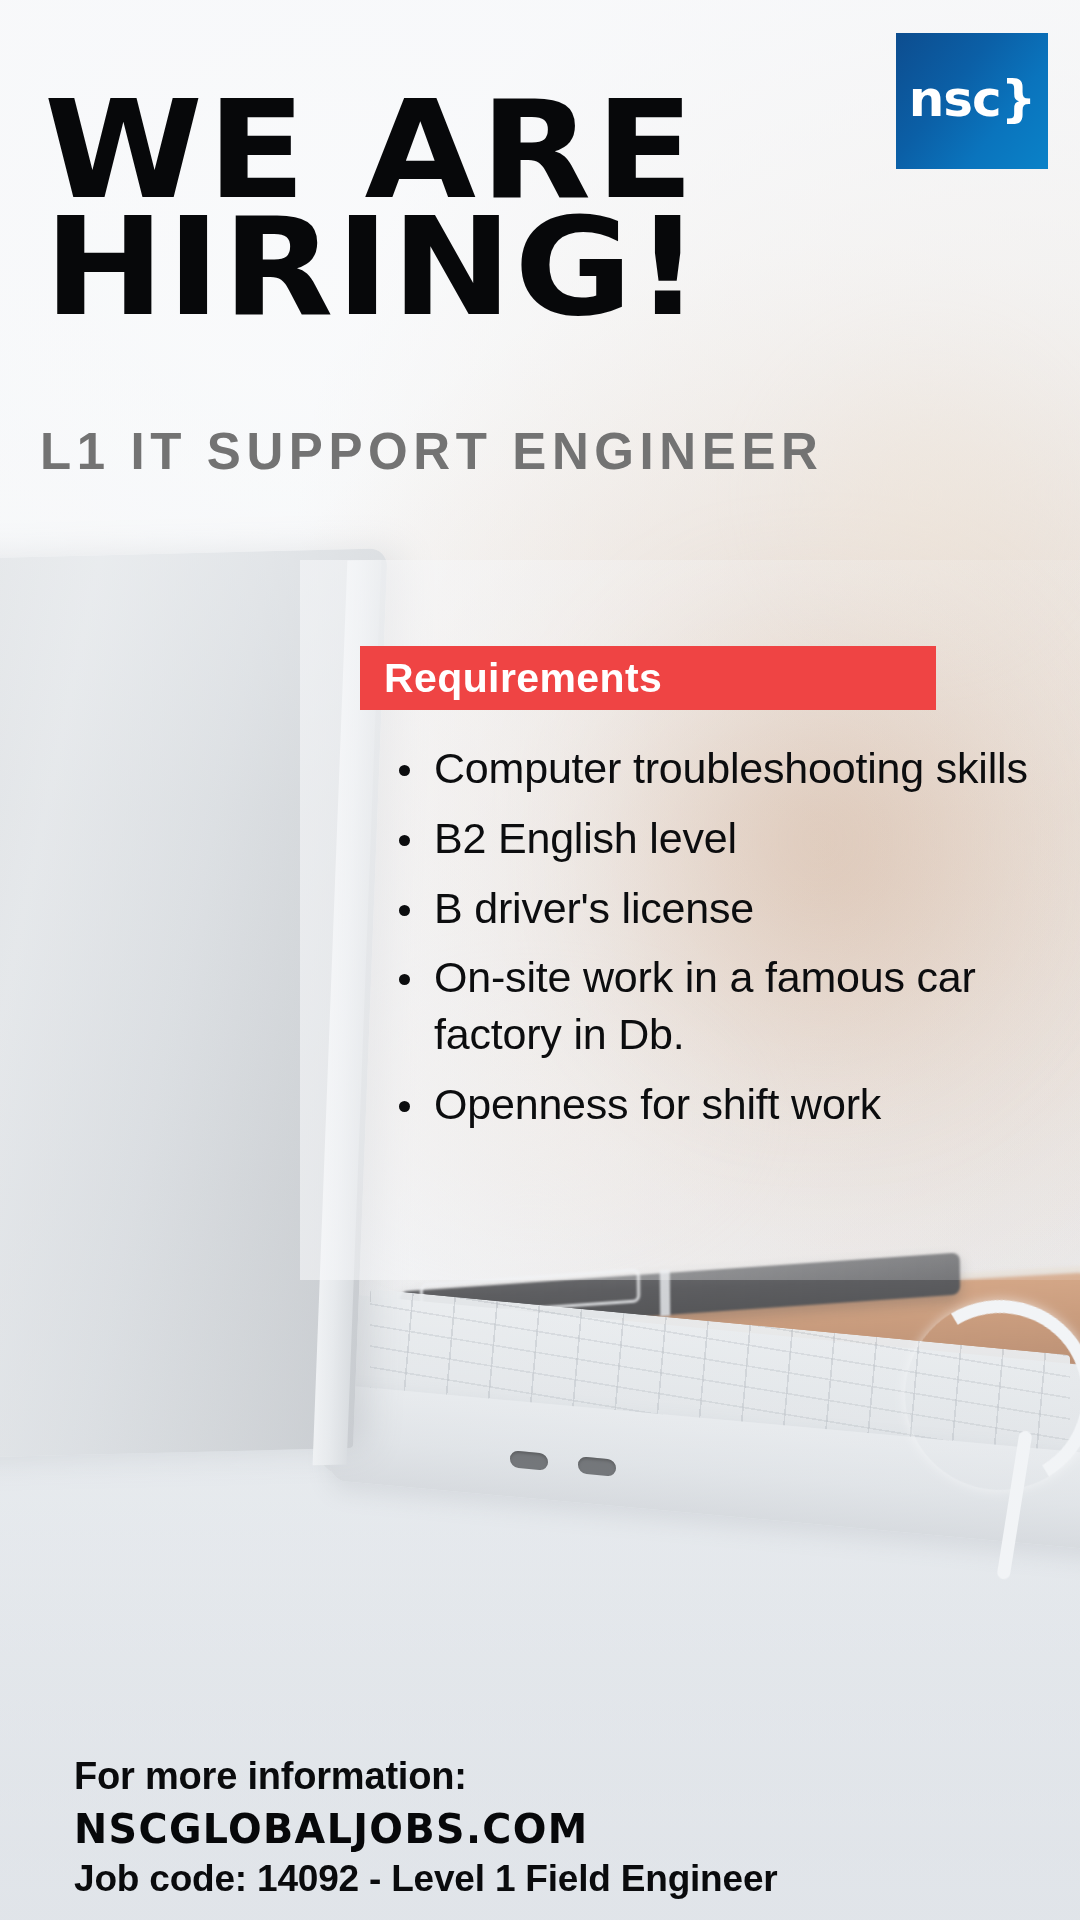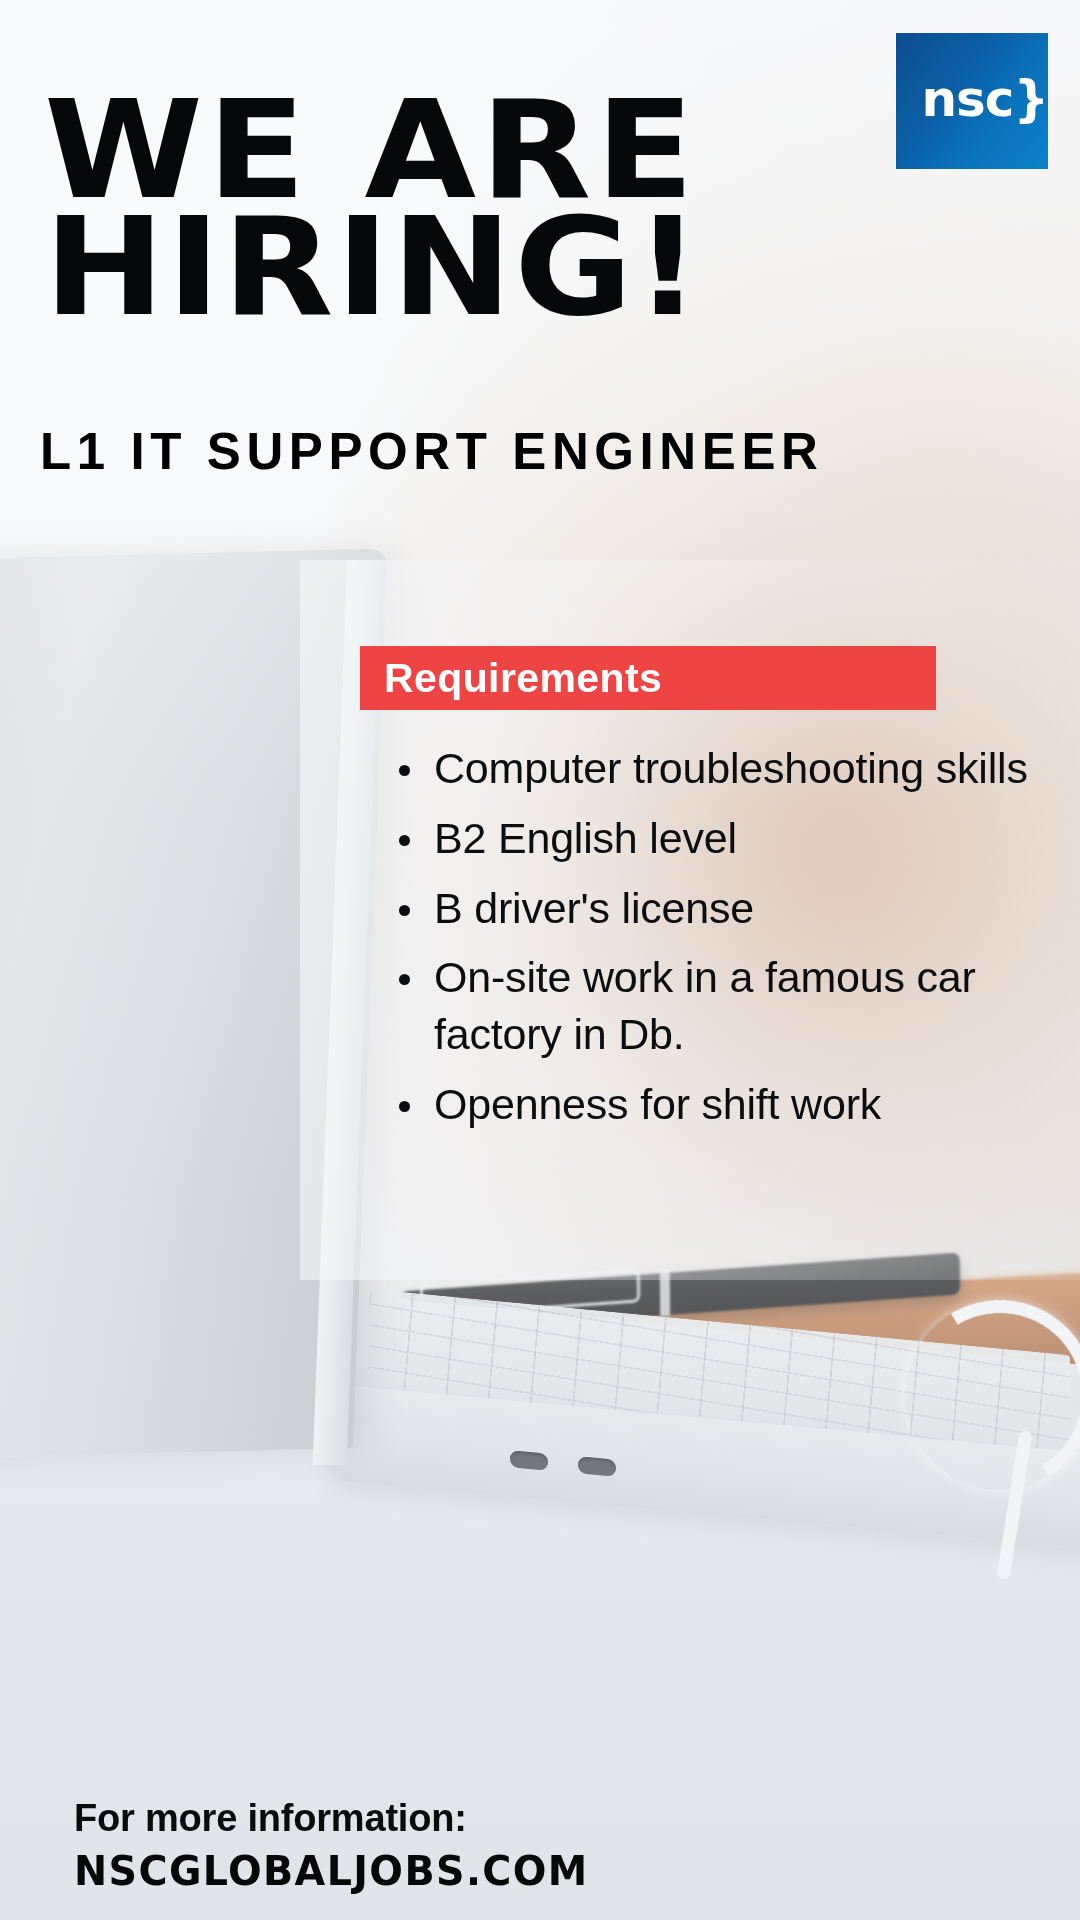--- a/index.html
+++ b/index.html
@@ -192,21 +192,21 @@
 
   
   .content { position:absolute; inset:0; }
 
   
   .logo {
     position:absolute;
     left:896px; top:33px;
     width:152px; height:136px;
     background:linear-gradient(128deg,#0d4d8f 0%,#0b5fa6 38%,#0a74bd 68%,#0a82c8 100%);
-    display:flex; align-items:center; justify-content:flex-end;
+    display:flex; align-items:center; justify-content:center;
   }
   .logo-text {
     color:#fff;
     font-family:"DejaVu Sans", sans-serif;
     font-size:50px;
     font-weight:700;
     letter-spacing:-1px;
     line-height:1;
     transform:translateY(-2px);
   }
@@ -230,21 +230,21 @@
 
   
   .job-title {
     position:absolute;
     left:40px; top:422px;
     width:1030px;
     font-family:"Liberation Sans", sans-serif;
     font-weight:700;
     font-size:51px;
     letter-spacing:5.6px;
-    color:#000000;
+    color:#737373;
     text-transform:uppercase;
     white-space:nowrap;
   }
 
   
   .req-bar {
     position:absolute;
     left:360px; top:646px;
     width:576px; height:64px;
     background:#ef4444;
@@ -370,16 +370,17 @@
       <li>Computer troubleshooting skills</li>
       <li>B2 English level</li>
       <li>B driver's license</li>
       <li>On-site work in a famous car factory in Db.</li>
       <li>Openness for shift work</li>
     </ul>
 
     <div class="footer">
       <div class="foot-info">For more information:</div>
       <div class="foot-url">NSCGLOBALJOBS.COM</div>
+      <div class="foot-code">Job code: 14092 - Level 1 Field Engineer</div>
     </div>
 
   </div>
 </div>
 
 </body></html>

